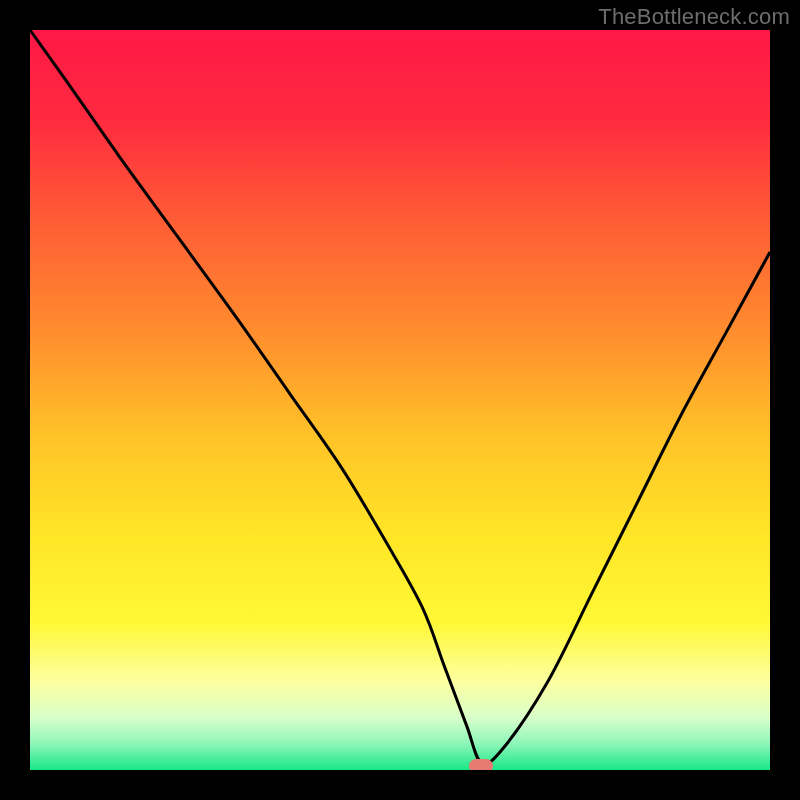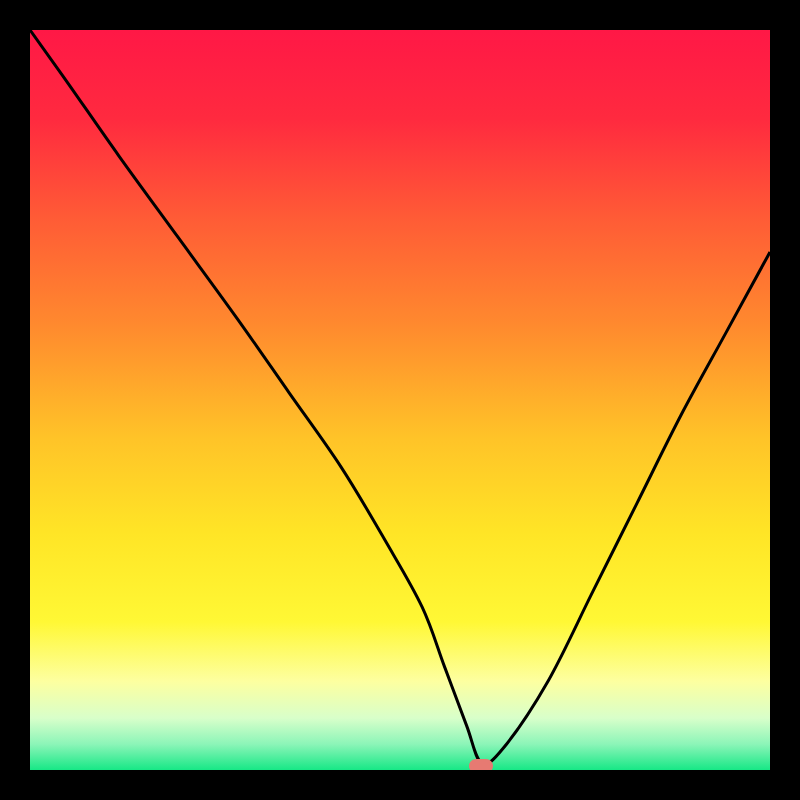--- a/index.html
+++ b/index.html
@@ -54,20 +54,21 @@
     border-radius: 7px;
     transform: translate(-50%, -50%);
     z-index: 3;
   }
 </style>
 </head>
 <body>
 
 <div class="frame">
 
+  <div class="watermark">TheBottleneck.com</div>
 
   <div class="plot-area">
 
     <svg class="gradient" viewBox="0 0 100 100" preserveAspectRatio="none">
       <defs>
         <linearGradient id="bg-grad" x1="0" y1="0" x2="0" y2="1">
             <stop offset="0.00%" stop-color="#ff1846"></stop>
             <stop offset="12.00%" stop-color="#ff2a3f"></stop>
             <stop offset="25.00%" stop-color="#ff5a36"></stop>
             <stop offset="40.00%" stop-color="#ff8a2e"></stop>

